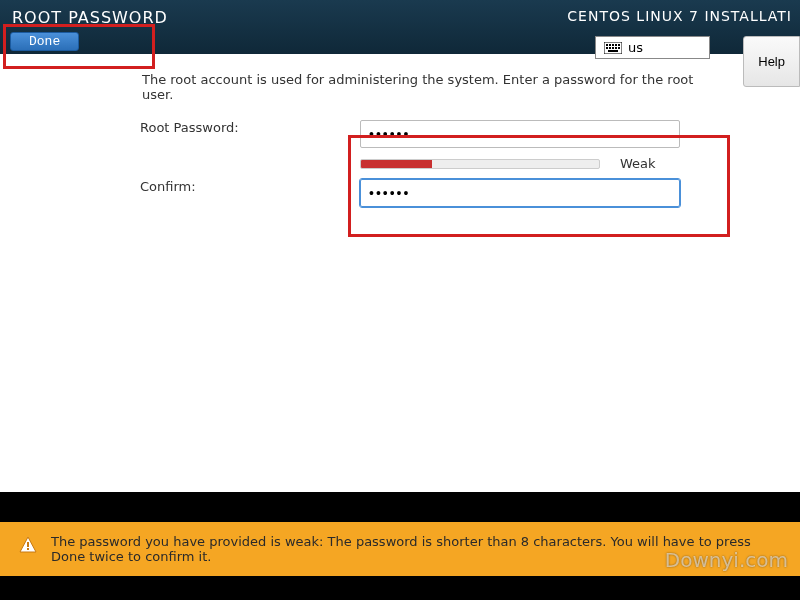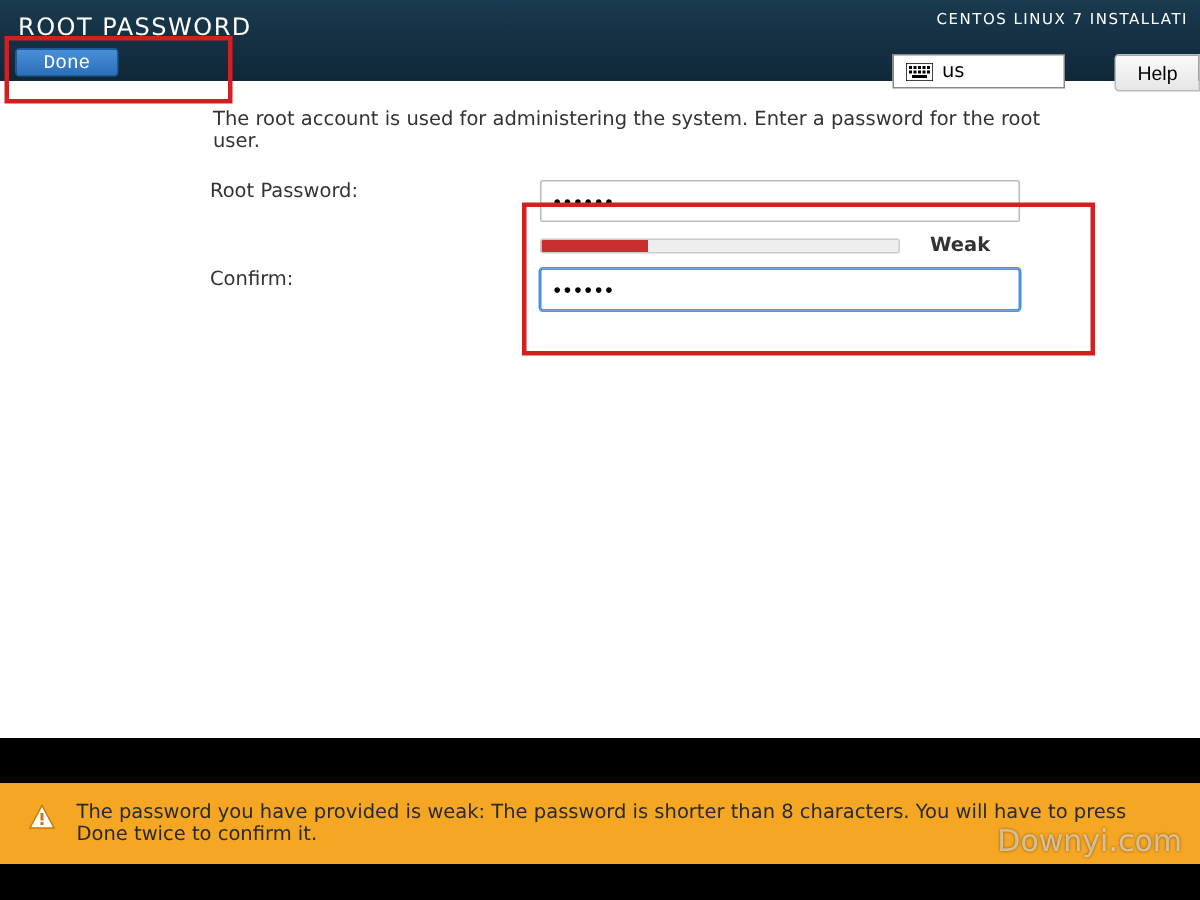--- a/index.html
+++ b/index.html
@@ -1,42 +1,42 @@
 <!DOCTYPE html>
 <html><head>
   <meta charset="utf-8">
   <style>
     * { margin: 0; padding: 0; box-sizing: border-box; }
     body { font-family: "DejaVu Sans", Arial, sans-serif; font-size: 13px; width: 800px; height: 600px; background: #000; overflow: hidden; position: relative; }
     
     .header { background: linear-gradient(to bottom, #1a3a4f, #0f2838); height: 54px; color: #fff; padding: 8px 12px; position: relative; }
     .page-title { font-size: 16px; font-weight: normal; letter-spacing: 1px; }
-    .installer-title { position: absolute; right: 8px; top: 8px; font-size: 10px; letter-spacing: 1px; }
+    .installer-title { position: absolute; right: 8px; top: 8px; font-size: 14px; letter-spacing: 1px; }
     
     .done-btn { position: absolute; left: 10px; top: 32px; background: linear-gradient(to bottom, #4a90d9, #2b6fb8); color: #fff; border: 1px solid #1b5a9e; border-radius: 3px; padding: 1px 18px; font-size: 13px; cursor: pointer; font-family: Liberation Mono, monospace; }
     
     .done-highlight { position: absolute; left: 3px; top: 24px; width: 152px; height: 45px; border: 3px solid #d21f1f; pointer-events: none; }
     
     .keyboard-selector { position: absolute; right: 90px; top: 36px; background: #fff; color: #000; border: 1px solid #888; padding: 3px 8px; display: flex; align-items: center; gap: 6px; width: 115px; cursor: pointer; }
     .kb-icon { width: 18px; height: 12px; display: inline-block; }
     
-    .help-btn { position: absolute; right: 0px; top: 36px; background: linear-gradient(to bottom, #fafafa, #e6e6e6); border: 1px solid #bbb; border-radius: 3px 0 0 3px; padding: 4px 14px; cursor: pointer; font-size: 13px; }
+    .help-btn { position: absolute; right: 0px; top: 36px; background: linear-gradient(to bottom, #fafafa, #e6e6e6); border: 1px solid #bbb; border-radius: 3px 0 0 3px; padding: 17px 14px; cursor: pointer; font-size: 13px; }
     
     .main { background: #fff; height: 438px; padding: 18px 88px 18px 140px; color: #333; }
     .description { font-size: 13px; margin-bottom: 18px; padding-left: 2px; }
     
     .form-row { display: flex; align-items: flex-start; margin-bottom: 8px; }
     .form-label { width: 220px; font-size: 13px; }
     .form-input { width: 320px; padding: 5px 8px; border: 1px solid #bbb; border-radius: 2px; font-size: 14px; letter-spacing: 2px; height: 28px; }
     .form-input.focused { border: 1px solid #4a90d9; outline: 1px solid #4a90d9; }
     
     .strength-row { display: flex; align-items: center; margin-bottom: 8px; margin-left: 220px; }
     .strength-bar { width: 240px; height: 10px; background: #eee; border: 1px solid #ccc; border-radius: 2px; overflow: hidden; }
     .strength-fill { height: 100%; width: 30%; background: #c83030; }
-    .strength-label { margin-left: 20px; font-weight: bold; font-size: 13px; }
+    .strength-label { margin-left: 20px; font-weight: normal; font-size: 13px; }
     
     .input-highlight { position: absolute; left: 348px; top: 135px; width: 382px; height: 102px; border: 3px solid #d21f1f; pointer-events: none; }
     
     .warning-bar { position: absolute; bottom: 24px; left: 0; width: 800px; background: #f5a623; padding: 12px 19px; display: flex; align-items: flex-start; gap: 14px; color: #2a2a2a; font-size: 13px; }
     .warning-icon { width: 18px; height: 18px; flex-shrink: 0; margin-top: 2px; }
     
     .black-bar { position: absolute; bottom: 0; left: 0; width: 800px; height: 24px; background: #000; }
     
     .watermark { position: absolute; right: 12px; bottom: 28px; color: rgba(255,255,255,0.55); font-size: 20px; font-weight: normal; pointer-events: none; text-shadow: 0 0 2px rgba(0,0,0,0.5); }
   </style>

